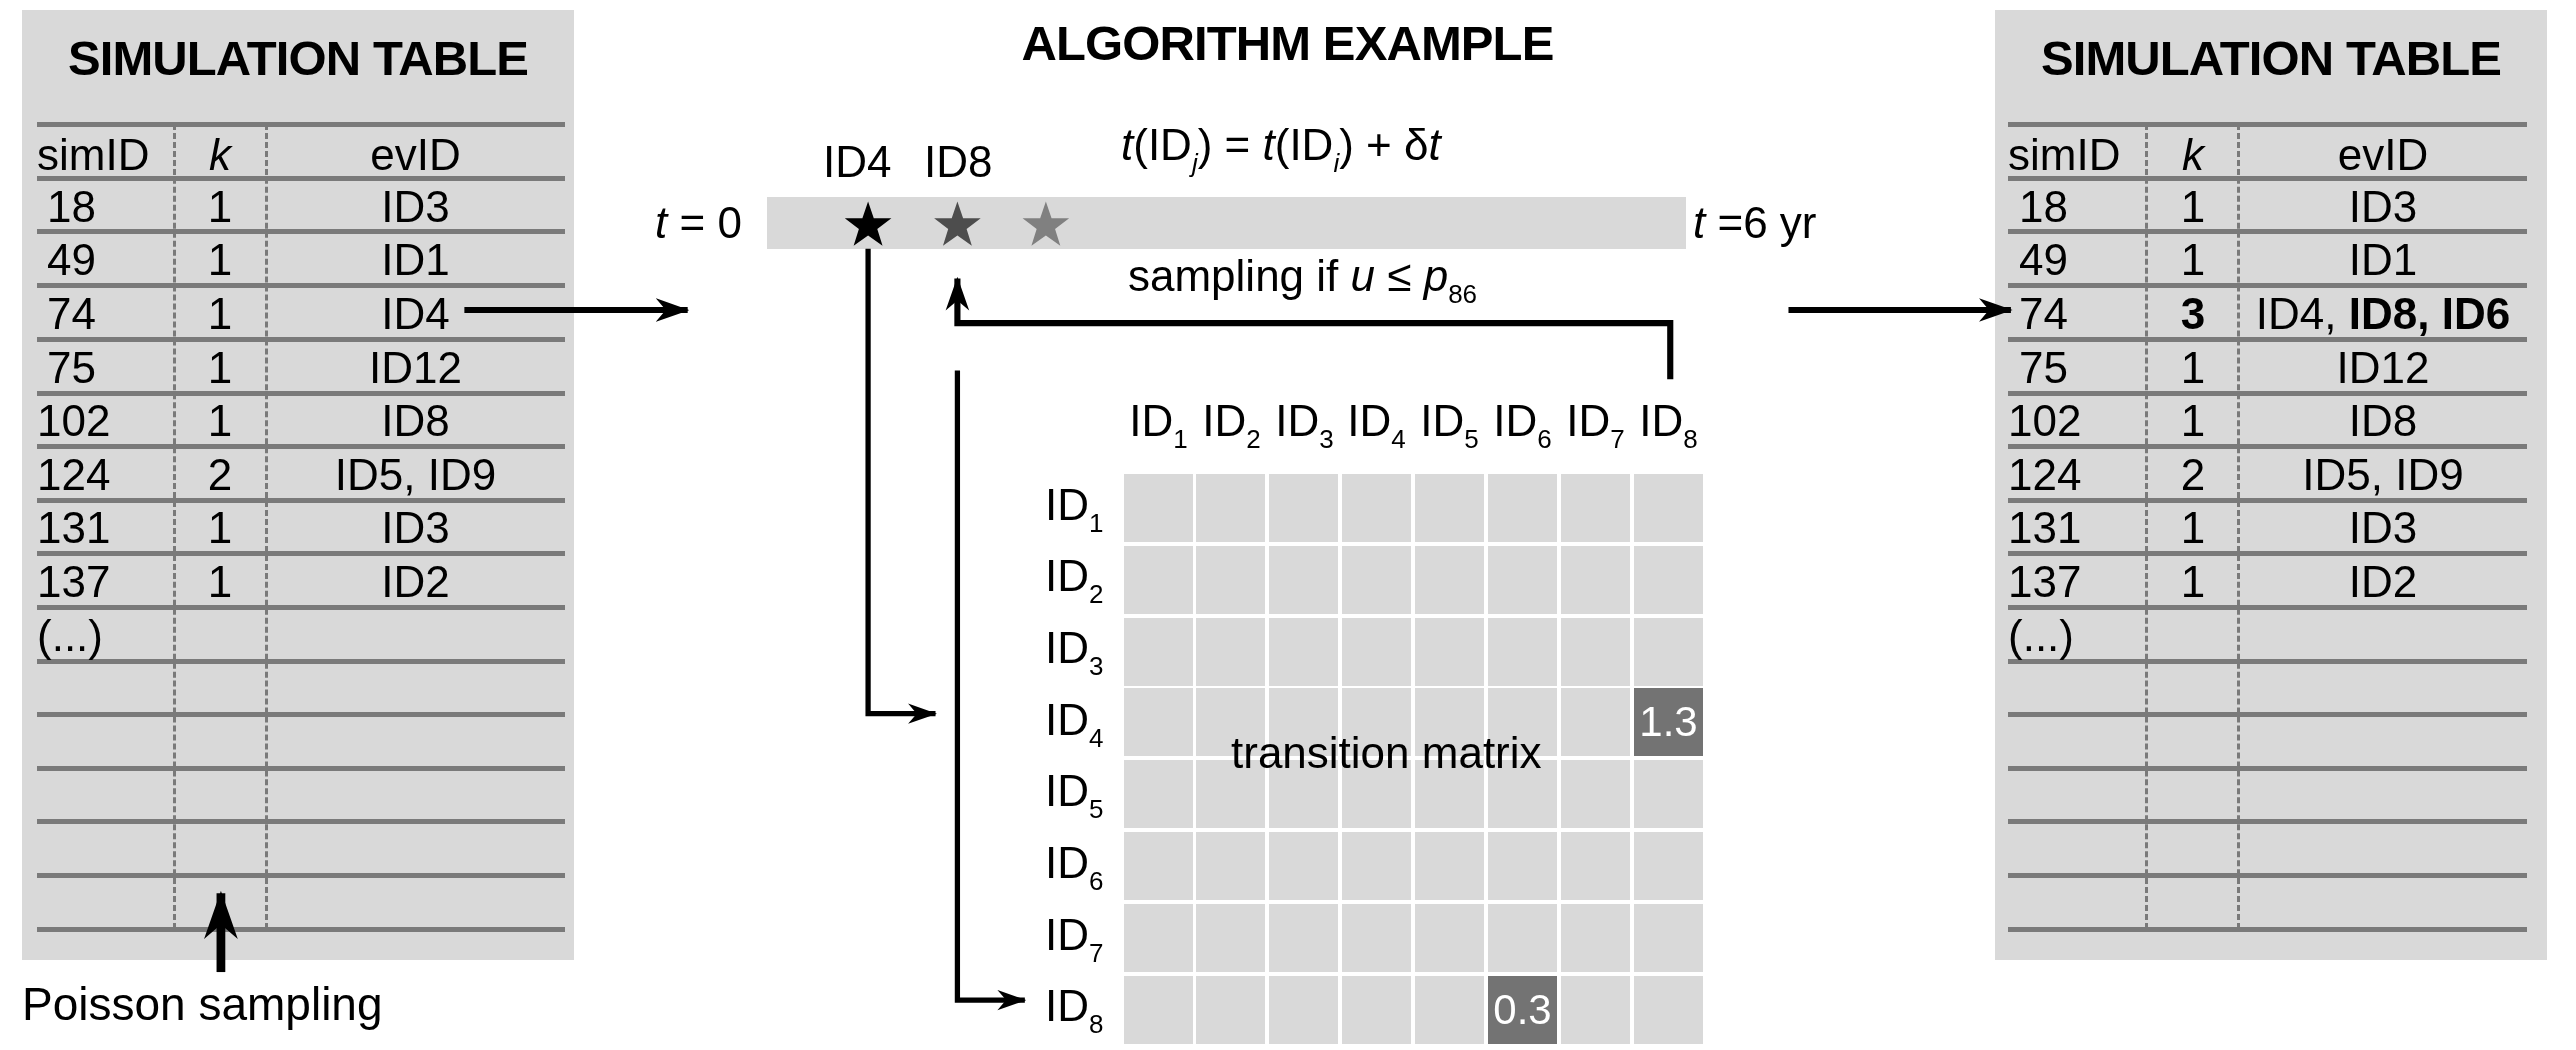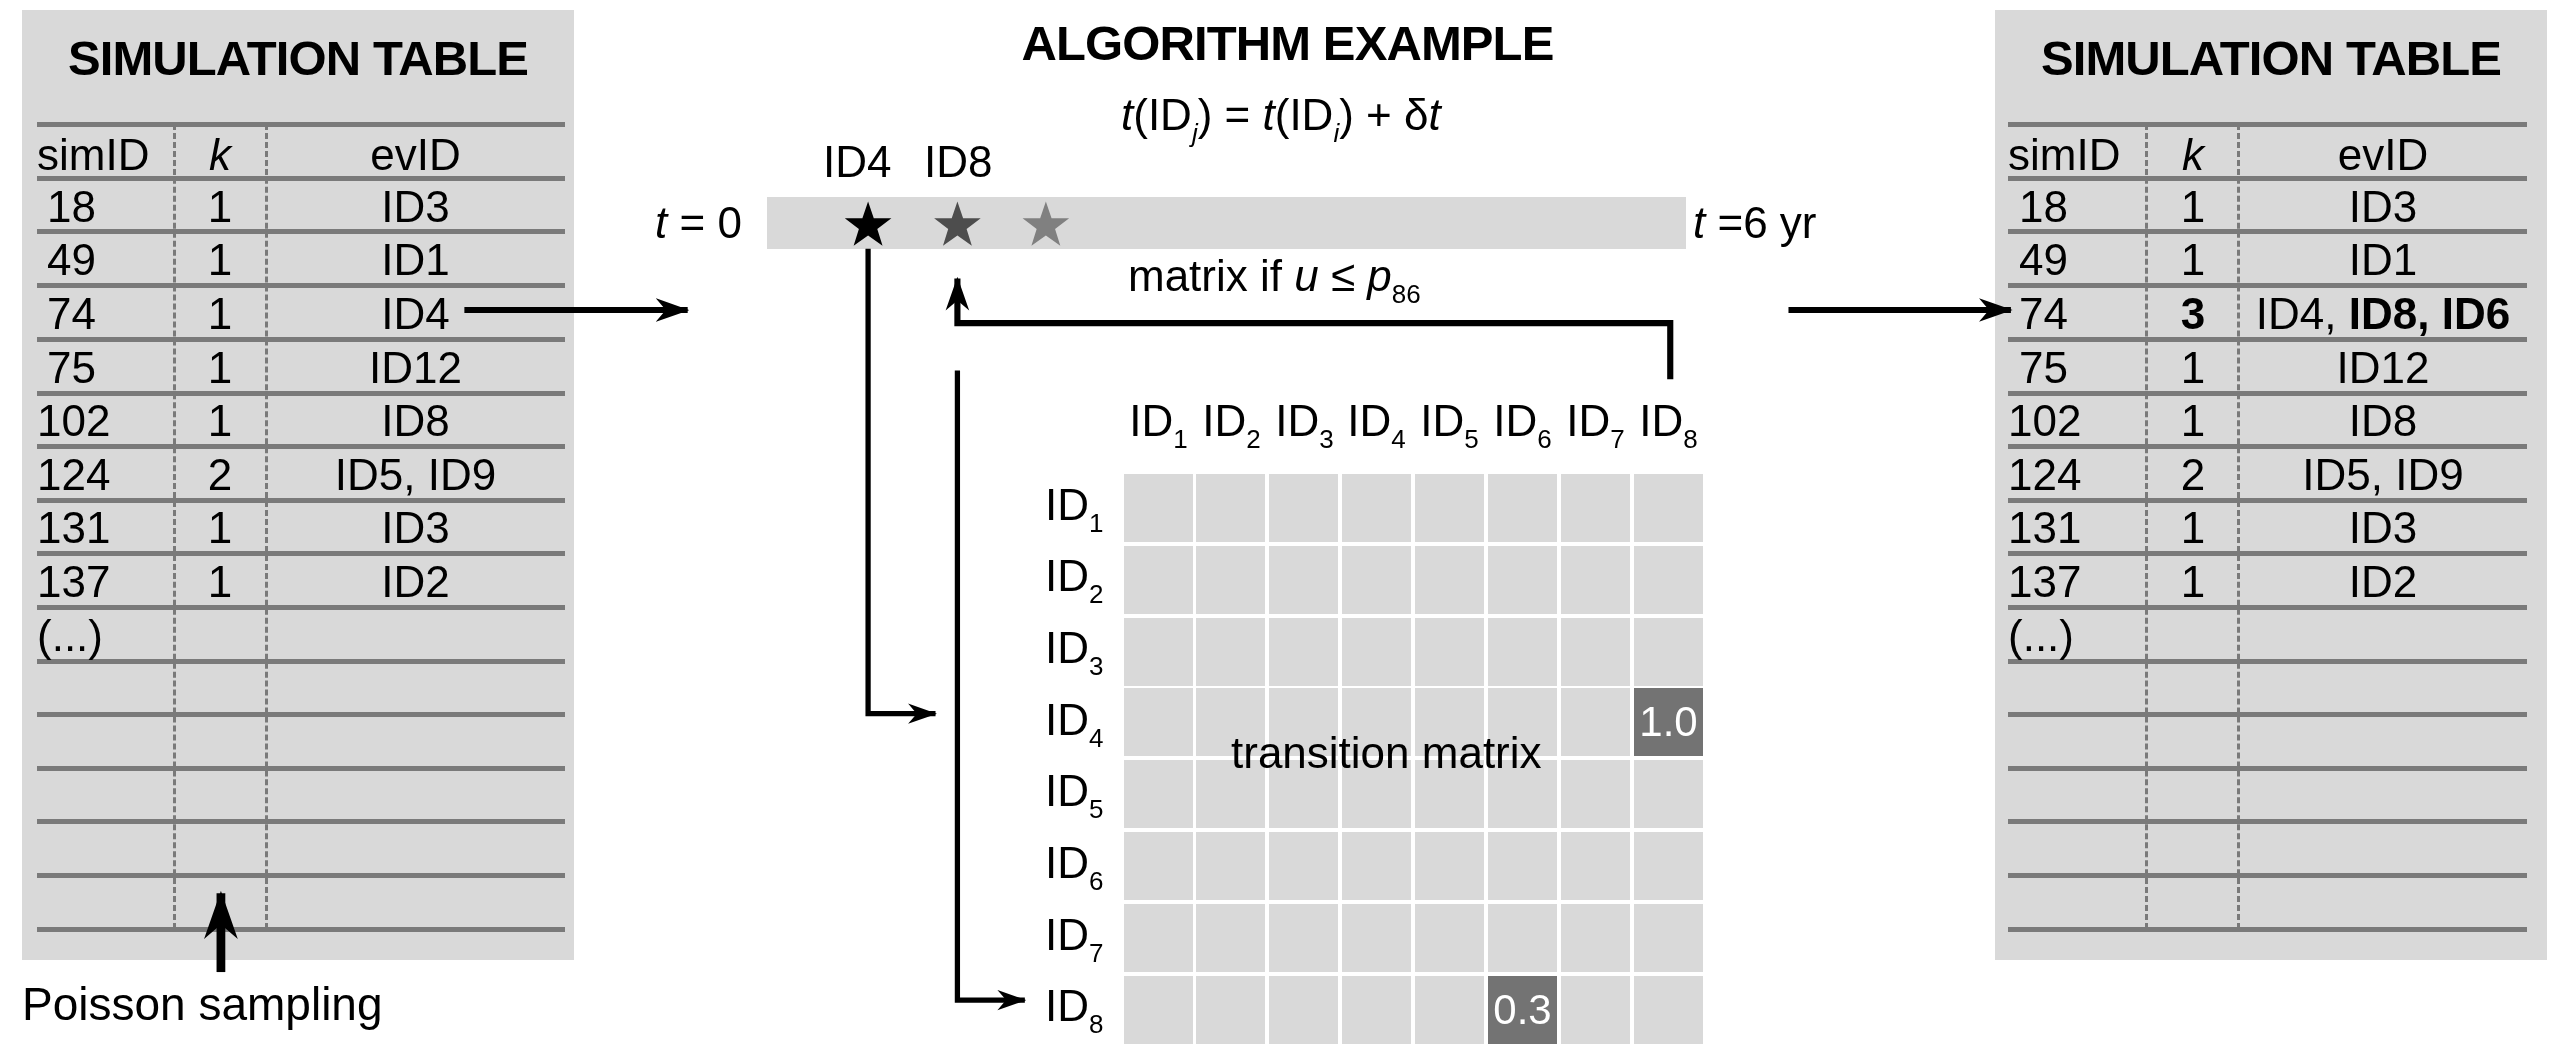--- a/index.html
+++ b/index.html
@@ -98,37 +98,37 @@
       <div class="cell c-left" style="left: 37px; top: 614px;">(...)</div>
       <div class="cell c-center" style="left: 174px; width: 92px; top: 614px;"></div>
       <div class="cell c-center" style="left: 266px; width: 299px; top: 614px;"></div>
     </div>
   </div>
 
 <div class="txt" style="left:22px; top:981px; font-size:46px;">Poisson sampling</div>
 
 <div class="center-title">ALGORITHM EXAMPLE</div>
 
-<div class="txt" style="left:1121px; top:93px;">
+<div class="txt" style="left:1121px; top:123px;">
   <span class="it">t</span>(<span>ID</span><sub class="it">j</sub>)<span style="white-space:pre"> = </span><span class="it">t</span>(<span>ID</span><sub class="it">i</sub>)<span style="white-space:pre"> + δ</span><span class="it">t</span>
 </div>
 
 <div class="txt" style="left:823px; top:140px;">ID4</div>
 <div class="txt" style="left:924px; top:140px;">ID8</div>
 
 <div class="txt" style="left:655px; top:201px;">
   <span class="it">t</span><span style="white-space:pre"> = 0</span>
 </div>
 <div class="bar"></div>
 <div class="txt" style="left:1693px; top:201px;">
   <span class="it">t</span><span style="white-space:pre"> =6 yr</span>
 </div>
 
 <div class="txt" style="left:1128px; top:254px;">
-  <span style="white-space:pre">matrix if </span><span class="it">u</span><span style="white-space:pre"> ≤ </span><span class="it">p</span><sub>86</sub>
+  <span style="white-space:pre">sampling if </span><span class="it">u</span><span style="white-space:pre"> ≤ </span><span class="it">p</span><sub>86</sub>
 </div>
 
 <div id="matrix">
     <div class="collab" style="left: 1122px; top: 399px;"><span>ID</span><sub>1</sub></div>
     <div class="collab" style="left: 1195px; top: 399px;"><span>ID</span><sub>2</sub></div>
     <div class="collab" style="left: 1268px; top: 399px;"><span>ID</span><sub>3</sub></div>
     <div class="collab" style="left: 1340px; top: 399px;"><span>ID</span><sub>4</sub></div>
     <div class="collab" style="left: 1413px; top: 399px;"><span>ID</span><sub>5</sub></div>
     <div class="collab" style="left: 1486px; top: 399px;"><span>ID</span><sub>6</sub></div>
     <div class="collab" style="left: 1559px; top: 399px;"><span>ID</span><sub>7</sub></div>
@@ -161,21 +161,21 @@
     <div class="mat-cell" style="left: 1561px; top: 618px; width: 69px; height: 68px;"></div>
     <div class="mat-cell" style="left: 1634px; top: 618px; width: 69px; height: 68px;"></div>
     <div class="rowlab" style="left: 1045px; top: 698px;"><span>ID</span><sub>4</sub></div>
     <div class="mat-cell" style="left: 1124px; top: 688px; width: 69px; height: 68px;"></div>
     <div class="mat-cell" style="left: 1196px; top: 688px; width: 69px; height: 68px;"></div>
     <div class="mat-cell" style="left: 1269px; top: 688px; width: 69px; height: 68px;"></div>
     <div class="mat-cell" style="left: 1342px; top: 688px; width: 69px; height: 68px;"></div>
     <div class="mat-cell" style="left: 1415px; top: 688px; width: 69px; height: 68px;"></div>
     <div class="mat-cell" style="left: 1488px; top: 688px; width: 69px; height: 68px;"></div>
     <div class="mat-cell" style="left: 1561px; top: 688px; width: 69px; height: 68px;"></div>
-    <div class="mat-cell hl" style="left: 1634px; top: 688px; width: 69px; height: 68px; line-height: 68px;">1.0</div>
+    <div class="mat-cell hl" style="left: 1634px; top: 688px; width: 69px; height: 68px; line-height: 68px;">1.3</div>
     <div class="rowlab" style="left: 1045px; top: 769px;"><span>ID</span><sub>5</sub></div>
     <div class="mat-cell" style="left: 1124px; top: 760px; width: 69px; height: 68px;"></div>
     <div class="mat-cell" style="left: 1196px; top: 760px; width: 69px; height: 68px;"></div>
     <div class="mat-cell" style="left: 1269px; top: 760px; width: 69px; height: 68px;"></div>
     <div class="mat-cell" style="left: 1342px; top: 760px; width: 69px; height: 68px;"></div>
     <div class="mat-cell" style="left: 1415px; top: 760px; width: 69px; height: 68px;"></div>
     <div class="mat-cell" style="left: 1488px; top: 760px; width: 69px; height: 68px;"></div>
     <div class="mat-cell" style="left: 1561px; top: 760px; width: 69px; height: 68px;"></div>
     <div class="mat-cell" style="left: 1634px; top: 760px; width: 69px; height: 68px;"></div>
     <div class="rowlab" style="left: 1045px; top: 841px;"><span>ID</span><sub>6</sub></div>

